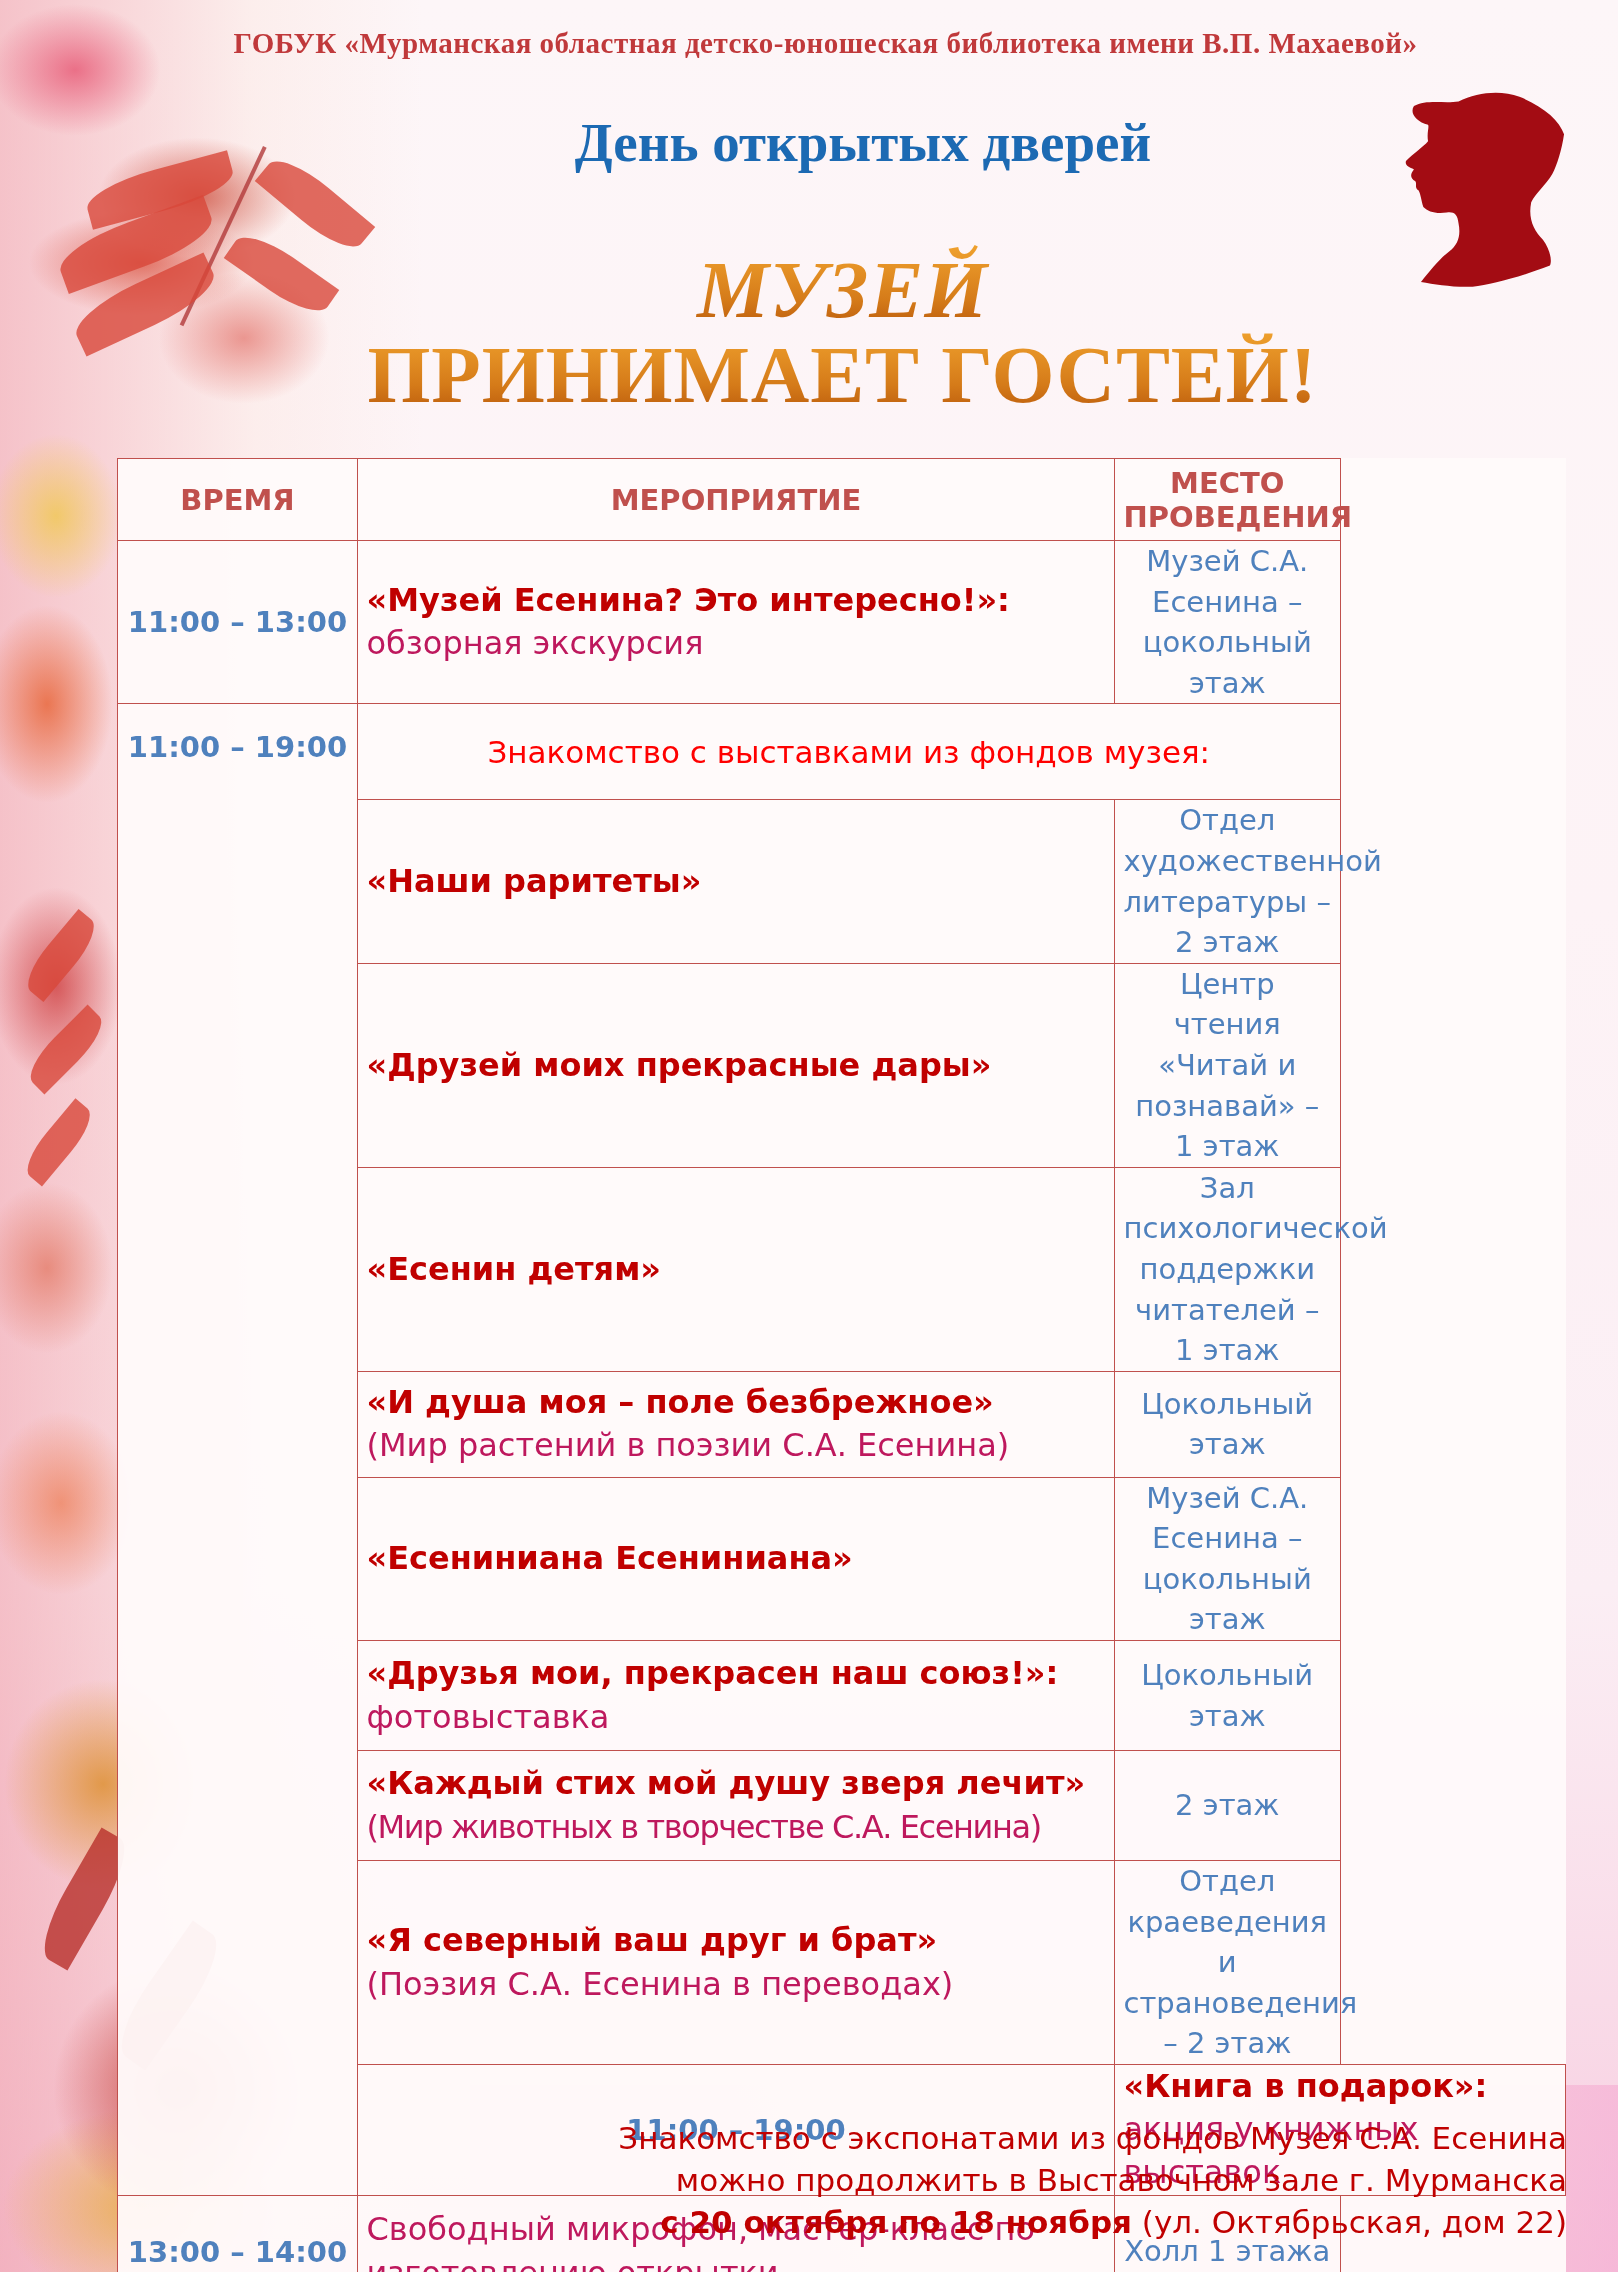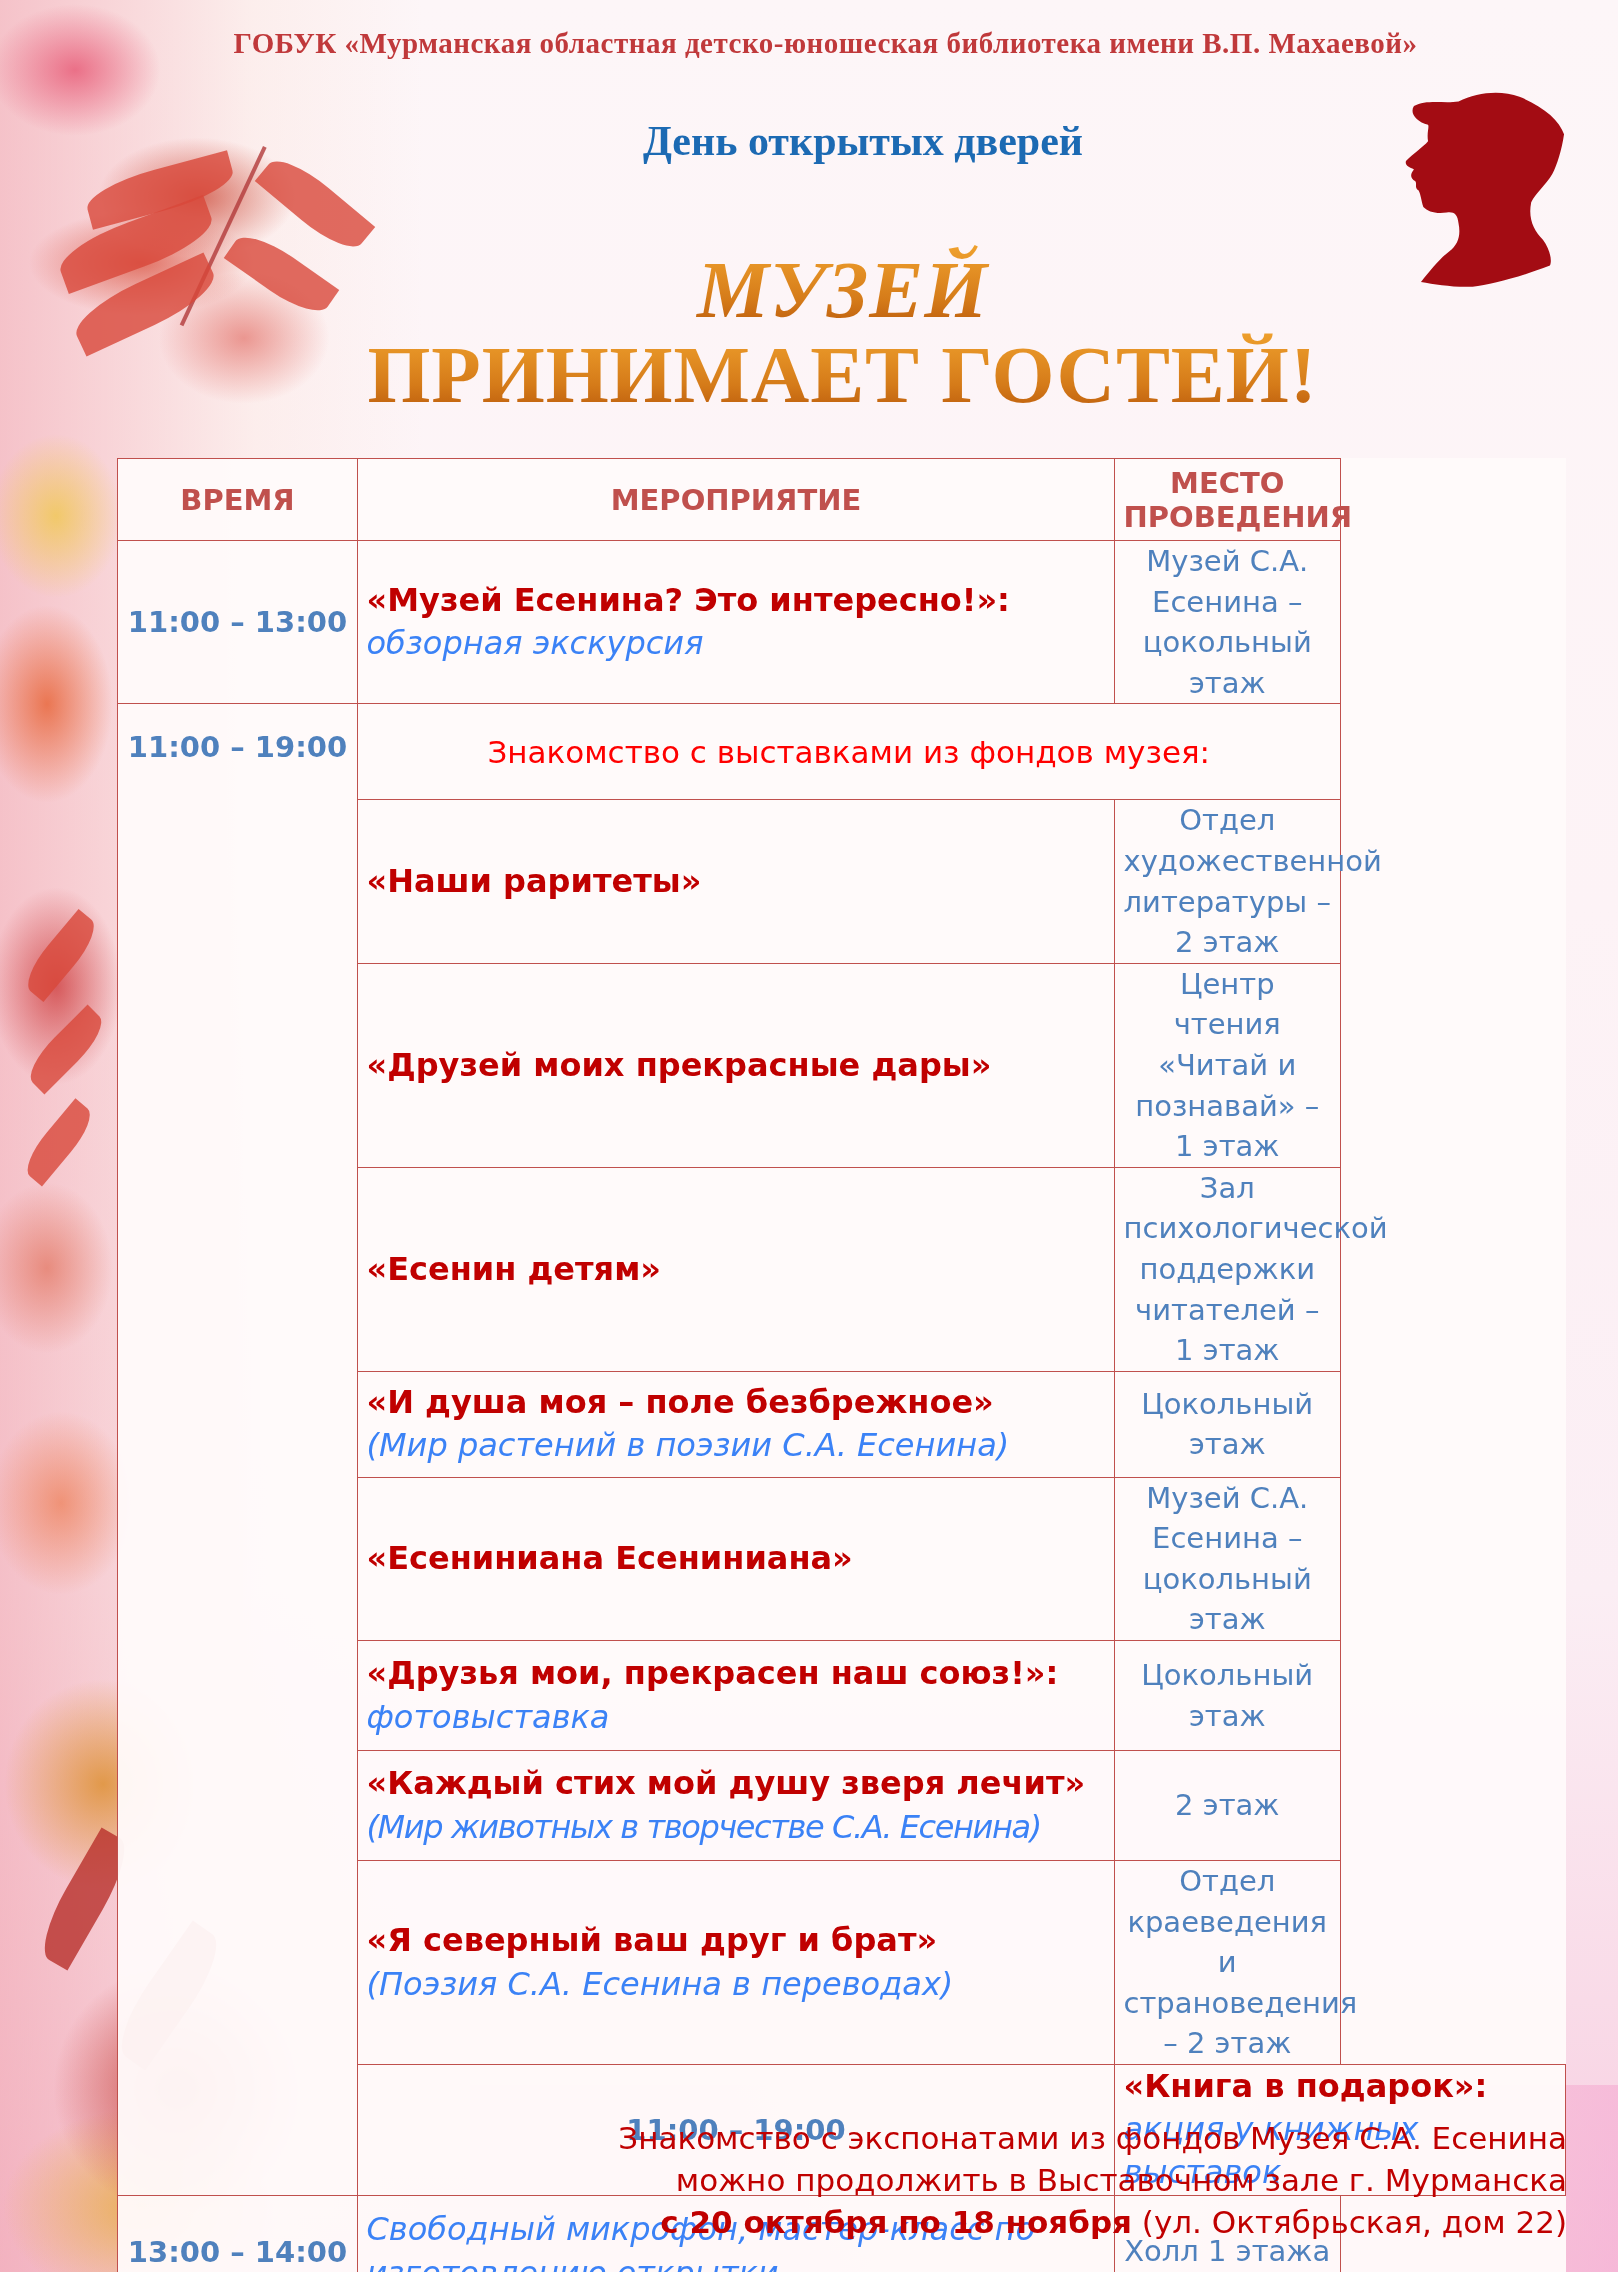--- a/index.html
+++ b/index.html
@@ -32,22 +32,22 @@
     position: absolute; left: 470px; top: 2085px; width: 1149px; height: 188px;
     background: linear-gradient(90deg, rgba(245,180,210,.5), rgba(250,230,200,.5) 50%, rgba(245,170,210,.6));
   }
 
   .org {
     position: absolute; left: 0; top: 27px; width: 1619px; text-align: center;
     font-family: "Liberation Serif", serif; font-weight: bold; font-size: 29px;
     color: #c0393b; letter-spacing: 0.5px; padding-left: 16px;
   }
   .subtitle {
-    position: absolute; left: 0; top: 117px; width: 1619px; text-align: center;
-    font-family: "Liberation Serif", serif; font-weight: bold; font-size: 42px;
+    position: absolute; left: 0; top: 111px; width: 1619px; text-align: center;
+    font-family: "Liberation Serif", serif; font-weight: bold; font-size: 55px;
     color: #1c6ab3; padding-left: 107px; box-sizing: border-box;
   }
   .title {
     position: absolute; left: 0; width: 1619px; text-align: center;
     font-family: "Liberation Serif", serif; font-weight: bold; font-size: 81px;
     background: linear-gradient(180deg, #f0a22e 0%, #d57b19 60%, #b45309 100%);
     -webkit-background-clip: text; background-clip: text; color: transparent;
     padding-left: 66px; box-sizing: border-box; letter-spacing: 0.9px;
   }
   .title.l1 { top: 244px; font-style: italic; }
@@ -67,21 +67,21 @@
   }
   .schedule th {
     color: #c0504d; font-weight: bold; font-size: 29px; text-align: center; height: 81px;
   }
   .col-time { width: 240px; }
   .col-event { width: 757px; }
   .time { color: #4f81bd; font-weight: bold; font-size: 29px; text-align: center; }
   .time.top { vertical-align: top; padding-top: 26px; }
   .event { font-size: 32px; line-height: 1.35; padding-left: 18px; }
   .ev-title { color: #c00000; font-weight: bold; }
-  .ev-desc { color: #3b82f6; font-style: italic; }
+  .ev-desc { color: #be185d; }
   .ev-heading { color: #ff0000; font-weight: normal; text-align: center; font-size: 31px; }
   .place { color: #4f81bd; font-size: 29px; text-align: center; line-height: 1.4; }
 
   .footer {
     position: absolute; right: 52px; top: 2118px; text-align: right;
     color: #c00000; font-size: 31px; line-height: 1.35;
   }
   .footer b { font-weight: bold; }
 </style>
 </head>

